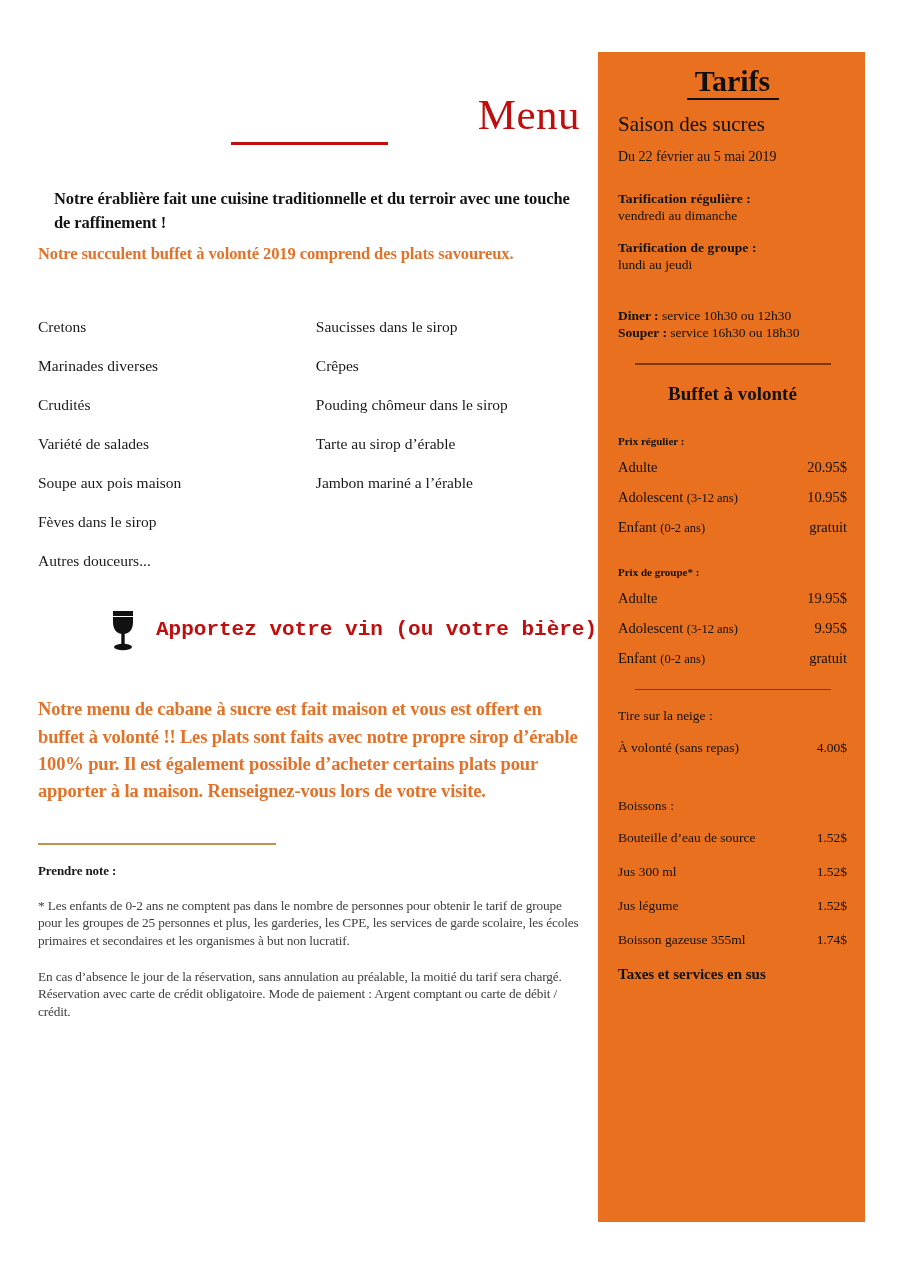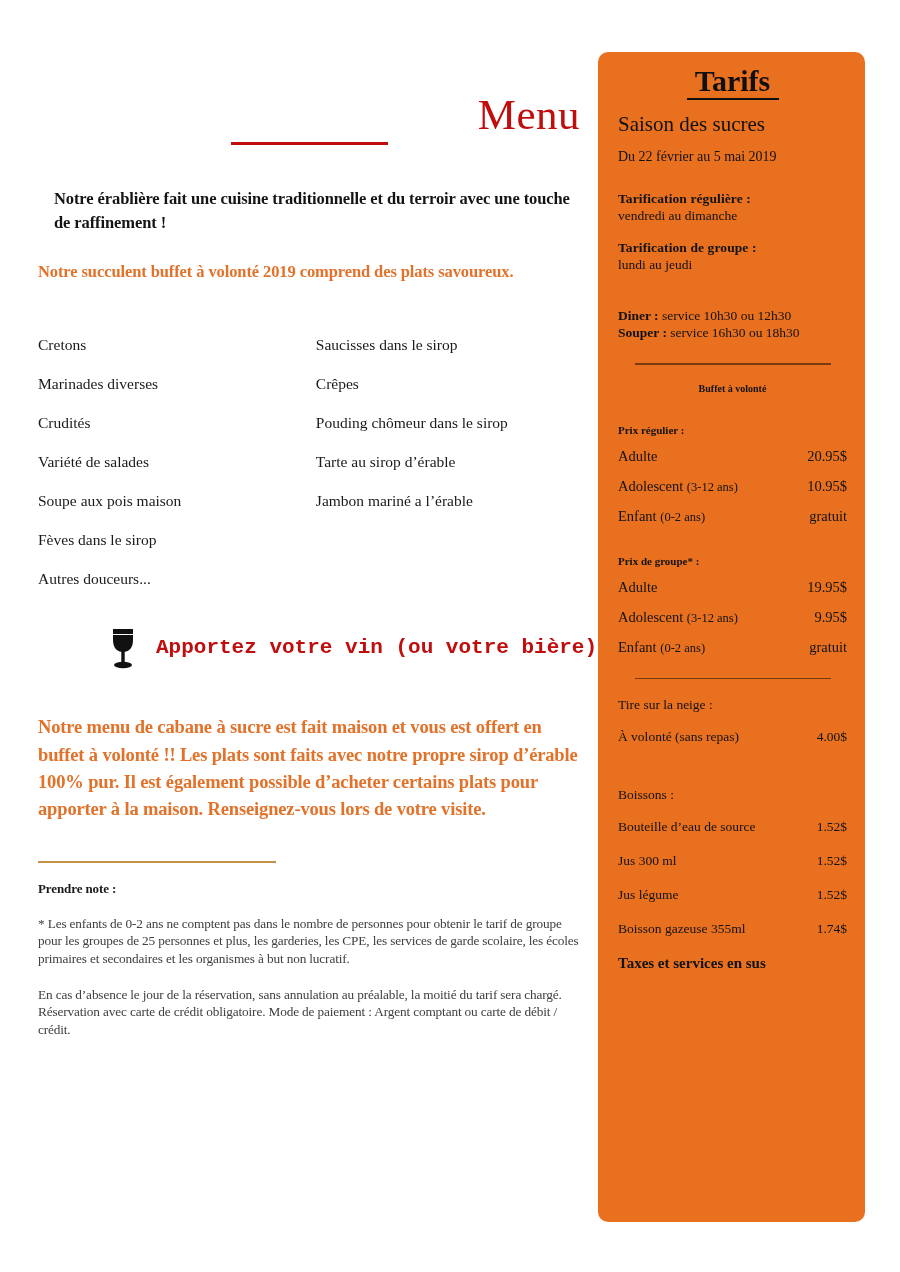--- a/index.html
+++ b/index.html
@@ -50,21 +50,21 @@
     font-weight: bold;
     line-height: 1.42;
     margin: 42px 0 0 16px;
     color: #141414;
     letter-spacing: -0.1px;
   }
   .intro-orange {
     font-size: 16.5px;
     font-weight: bold;
     line-height: 1.42;
-    margin: 26px 0 0 0;
+    margin: 8px 0 0 0;
     color: #e2722a;
     letter-spacing: -0.1px;
   }
 
   
   #food-list {
     margin-top: 54px;
     display: flex;
   }
   .food-col {
@@ -135,21 +135,20 @@
     position: absolute;
     left: 598px;
     top: 52px;
     width: 267px;
     height: 1170px;
     background: #e8701e;
     box-sizing: border-box;
     padding: 0 18px 0 20px;
     color: #121212;
     overflow: hidden;
-    border-radius: 10px;
   }
 
   #tarifs-title {
     text-align: center;
     font-size: 30px;
     margin: 12px 0 0 0;
     line-height: 1.1;
     color: #101010;
   }
   #tarifs-title-underline {
@@ -185,21 +184,21 @@
 
   .panel-divider {
     width: 196px;
     height: 1.5px;
     background: #7a3a10;
     margin: 22px auto 0 auto;
   }
 
   #buffet-line {
     text-align: center;
-    font-size: 10px;
+    font-size: 19px;
     font-weight: bold;
     margin-top: 18px;
   }
   #tire-incluse {
     text-align: center;
     font-size: 15.5px;
     font-weight: bold;
     line-height: 1.45;
     margin-top: 16px;
   }

